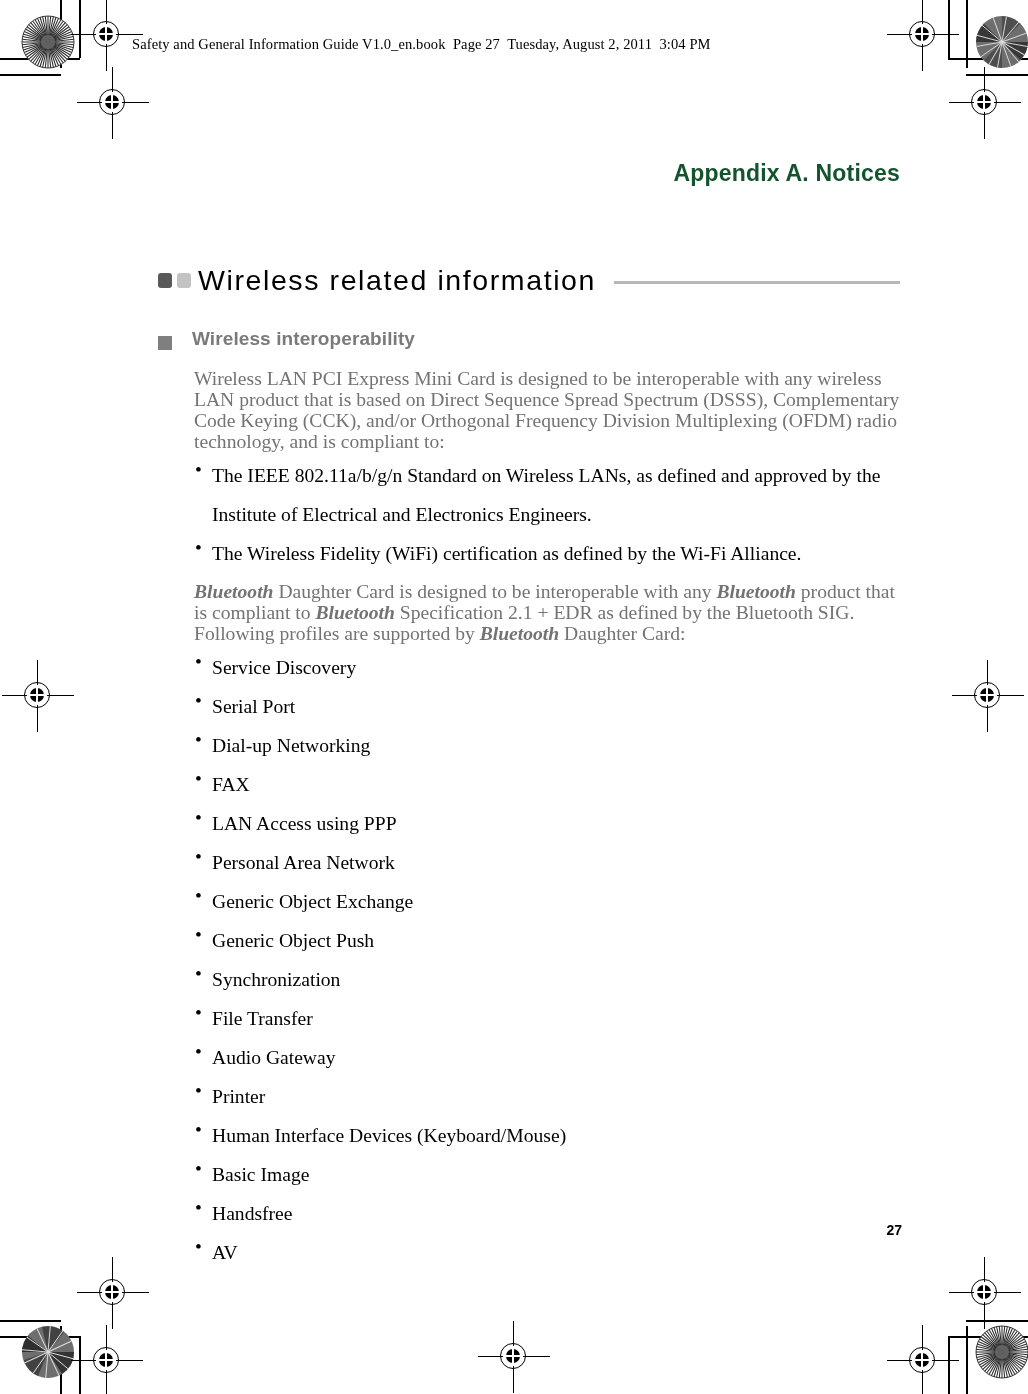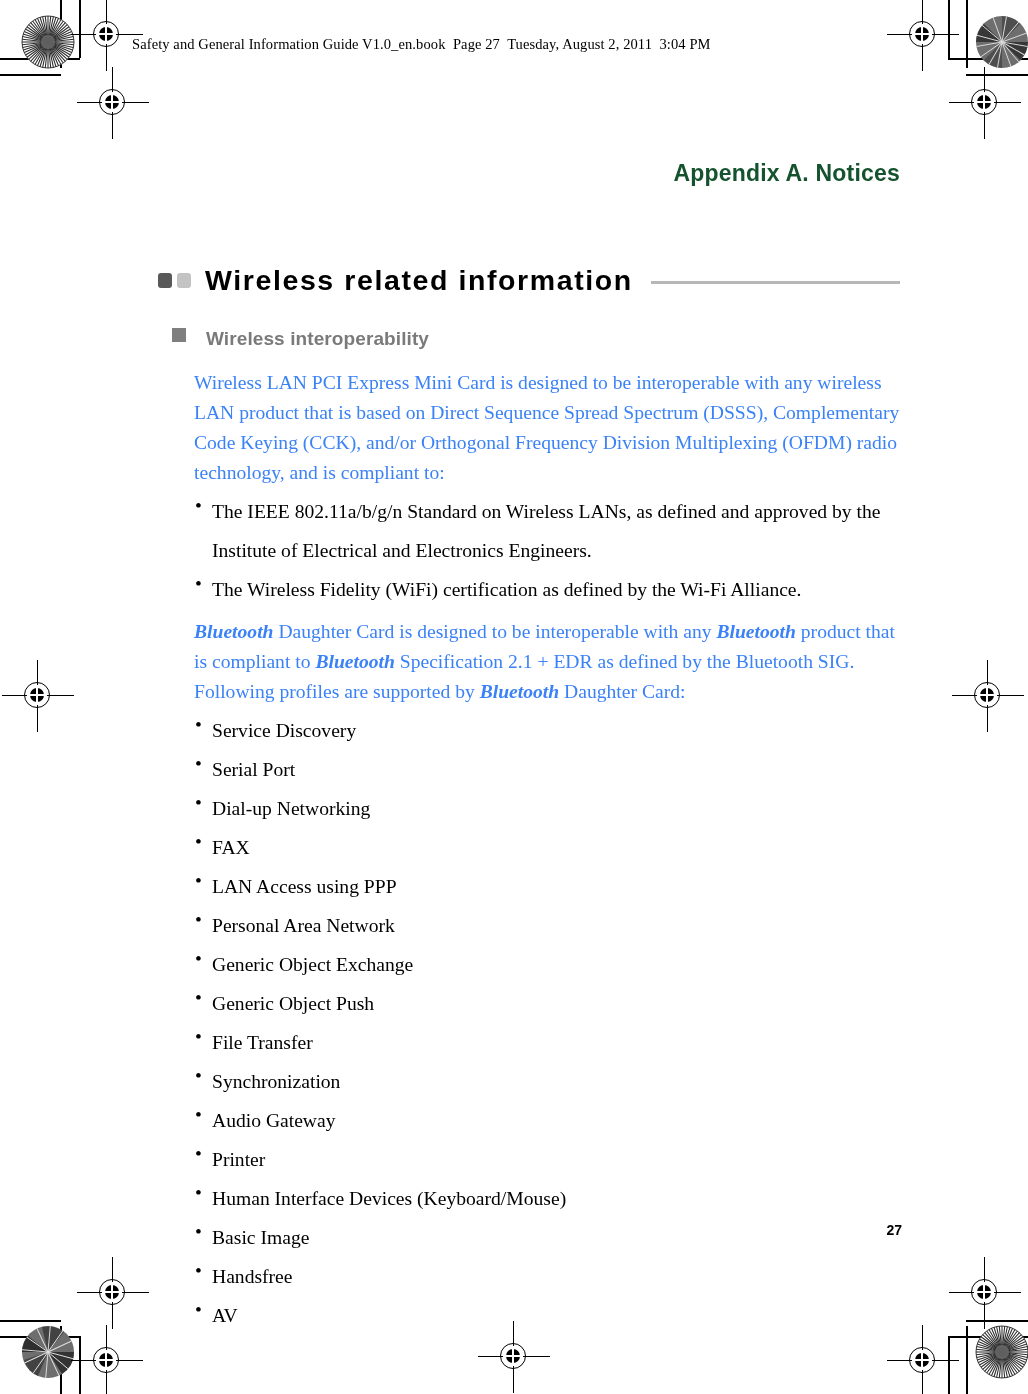--- a/index.html
+++ b/index.html
@@ -120,42 +120,42 @@
   .sq-dark, .sq-light {
     width: 14px;
     height: 15px;
     border-radius: 3px;
     flex: 0 0 auto;
   }
   .sq-dark  { background: #595959; }
   .sq-light { background: #c3c3c3; margin-left: 5px; }
   .section-head-text {
     font-family: "Liberation Sans", sans-serif;
-    font-weight: bold;
+    font-weight: normal;
     font-size: 28.5px;
     color: #000;
     letter-spacing: 1.6px;
-    margin-left: 14px;
+    margin-left: 7px;
     white-space: nowrap;
   }
   .section-rule {
     flex: 1 1 auto;
     height: 3px;
     background: #b7b7b7;
     margin-left: 18px;
     margin-top: 4px;
   }
 
   
   .sub-head {
     position: absolute;
-    left: 172px;
+    left: 158px;
     top: 328px;
     display: flex;
-    align-items: flex-start;
+    align-items: flex-end;
   }
   .sub-head .sq {
     width: 14px;
     height: 14px;
     background: #7f7f7f;
     flex: 0 0 auto;
   }
   .sub-head-text {
     font-family: "Liberation Sans", sans-serif;
     font-weight: bold;
@@ -170,22 +170,22 @@
   .body-col {
     position: absolute;
     left: 194px;
     top: 368px;
     width: 712px;
   }
   p.para {
     margin: 0 0 10px 0;
     font-family: "Liberation Serif", serif;
     font-size: 19.6px;
-    line-height: 30px;
-    color: #3b82f6;
+    line-height: 21px;
+    color: #737373;
     text-align: left;
   }
   p.para.tight { margin-bottom: 4px; }
   .it { font-style: italic; font-weight: bold; }
 
   ul.blist {
     list-style: none;
     margin: 0 0 8px 0;
     padding: 0;
   }
@@ -544,22 +544,22 @@
 
     <ul class="blist" id="profiles-list">
         <li>Service Discovery</li>
         <li>Serial Port</li>
         <li>Dial-up Networking</li>
         <li>FAX</li>
         <li>LAN Access using PPP</li>
         <li>Personal Area Network</li>
         <li>Generic Object Exchange</li>
         <li>Generic Object Push</li>
+        <li>Synchronization</li>
         <li>File Transfer</li>
-        <li>Synchronization</li>
         <li>Audio Gateway</li>
         <li>Printer</li>
         <li>Human Interface Devices (Keyboard/Mouse)</li>
         <li>Basic Image</li>
         <li>Handsfree</li>
         <li>AV</li>
       </ul>
   </div>
 
   <div class="folio">27</div>

